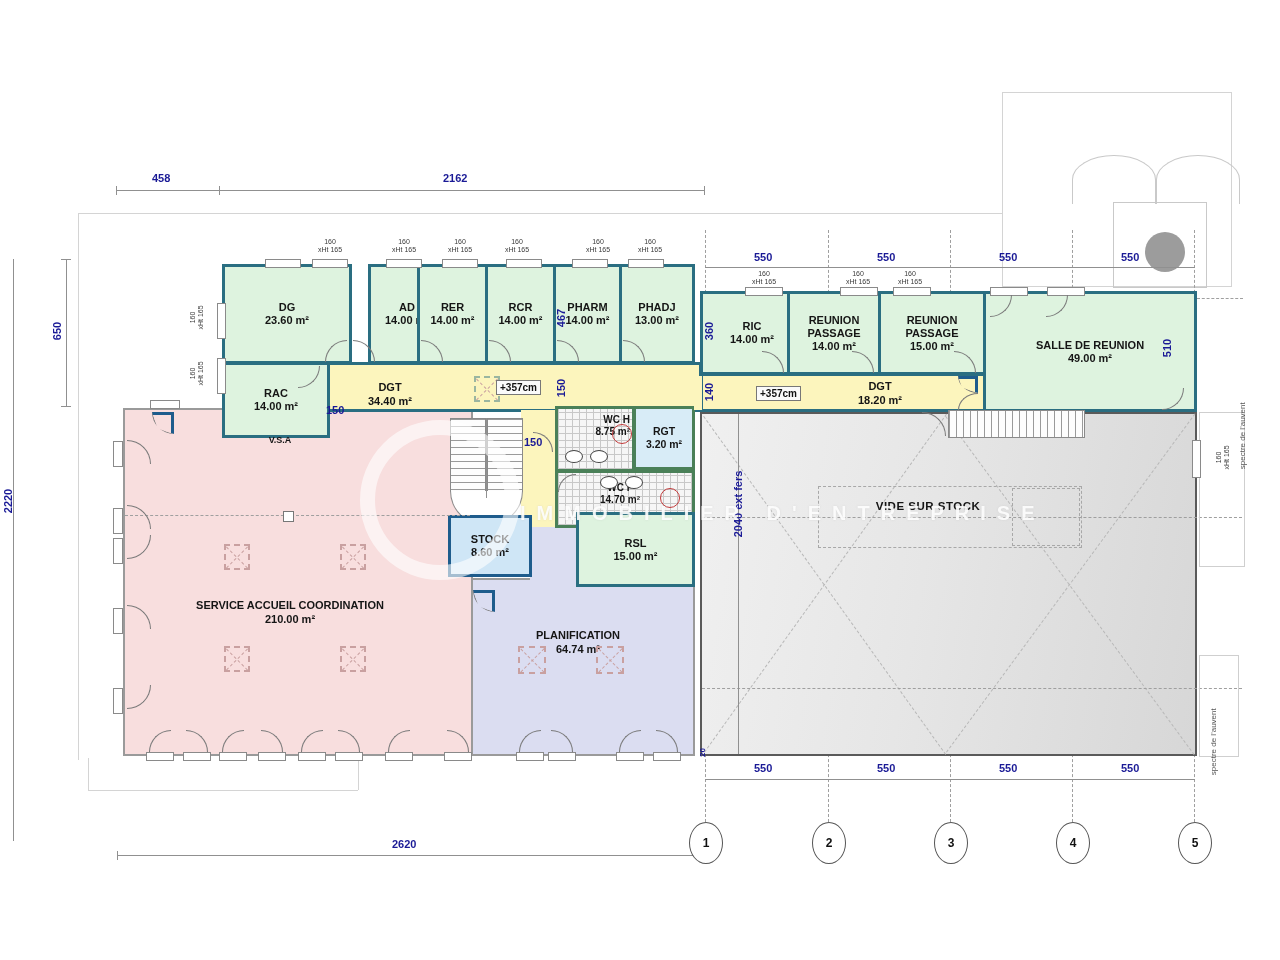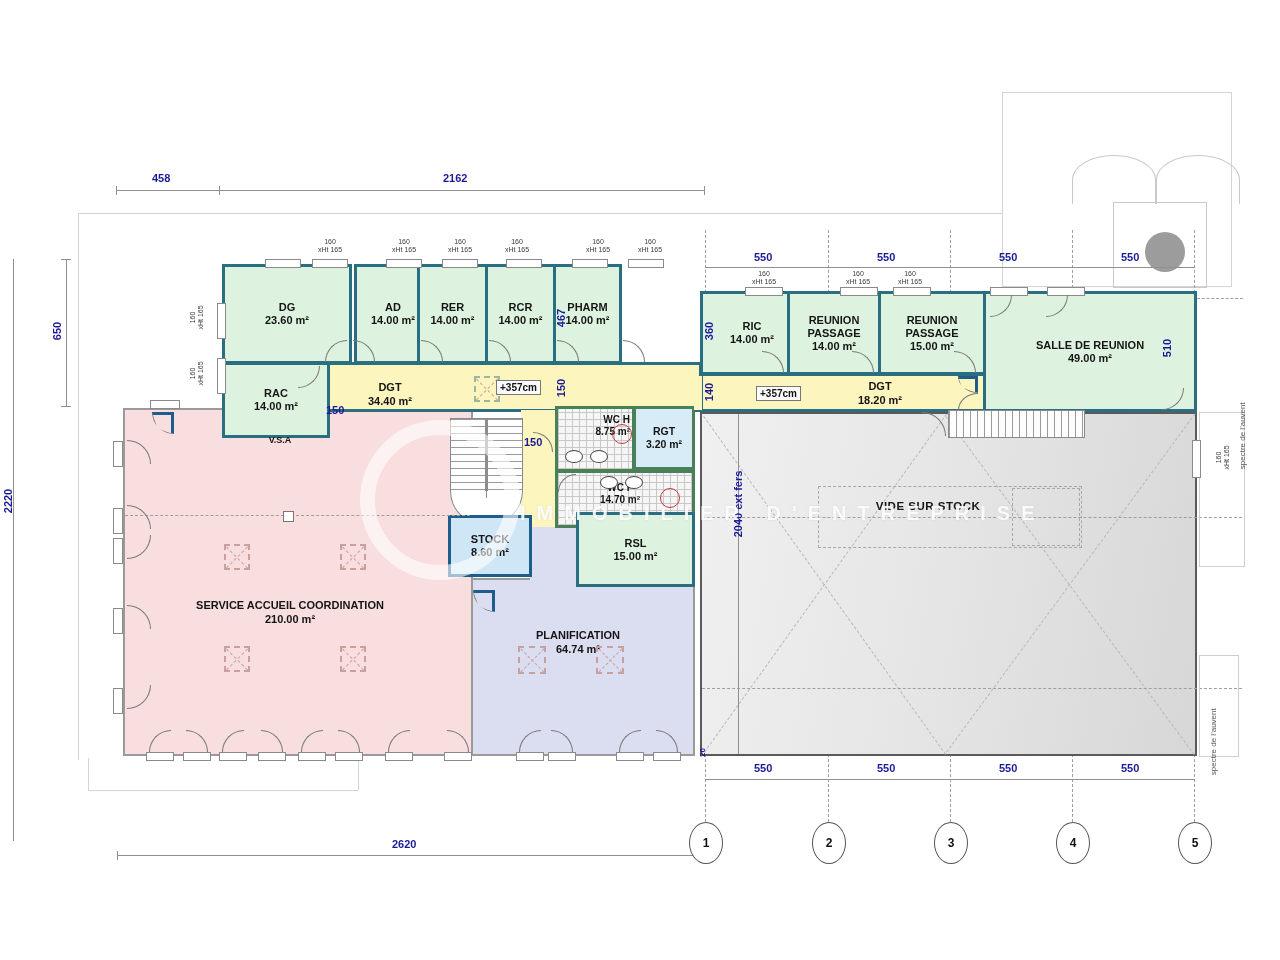--- a/index.html
+++ b/index.html
@@ -68,35 +68,39 @@
   <div class="dashV" style="left:705px;top:230px;height:592px;"></div>
   <div class="dashV" style="left:828px;top:230px;height:592px;"></div>
   <div class="dashV" style="left:950px;top:230px;height:592px;"></div>
   <div class="dashV" style="left:1072px;top:230px;height:592px;"></div>
   <div class="dashV" style="left:1194px;top:230px;height:592px;"></div>
 
   <div class="room g" style="left:222px;top:264px;width:130px;height:100px;">
     <span class="nm">DG</span>
     <span class="ar">23.60 m²</span>
   </div>
-  <div class="room g" style="left:354px;top:264px;width:78px;height:100px;">
+  <div class="room g" style="left:368px;top:264px;width:78px;height:100px;">
     <span class="nm">AD</span>
     <span class="ar">14.00 m²</span>
   </div>
   <div class="room g" style="left:417px;top:264px;width:71px;height:100px;">
     <span class="nm">RER</span>
     <span class="ar">14.00 m²</span>
   </div>
   <div class="room g" style="left:485px;top:264px;width:71px;height:100px;">
     <span class="nm">RCR</span>
     <span class="ar">14.00 m²</span>
   </div>
   <div class="room g" style="left:553px;top:264px;width:69px;height:100px;">
     <span class="nm">PHARM</span>
     <span class="ar">14.00 m²</span>
+  </div>
+  <div class="room g" style="left:619px;top:264px;width:76px;height:100px;">
+    <span class="nm">PHADJ</span>
+    <span class="ar">13.00 m²</span>
   </div>
 
   <div class="room pk" style="left:123px;top:408px;width:350px;height:348px;"></div>
   <div class="room lv" style="left:471px;top:578px;width:224px;height:178px;"></div>
   <div class="abs" style="left:530px;top:522px;width:48px;height:58px;background:#dbddf1;"></div>
 
   <div class="room g" style="left:222px;top:362px;width:108px;height:76px;">
     <span class="nm">RAC</span>
     <span class="ar">14.00 m²</span>
   </div>

